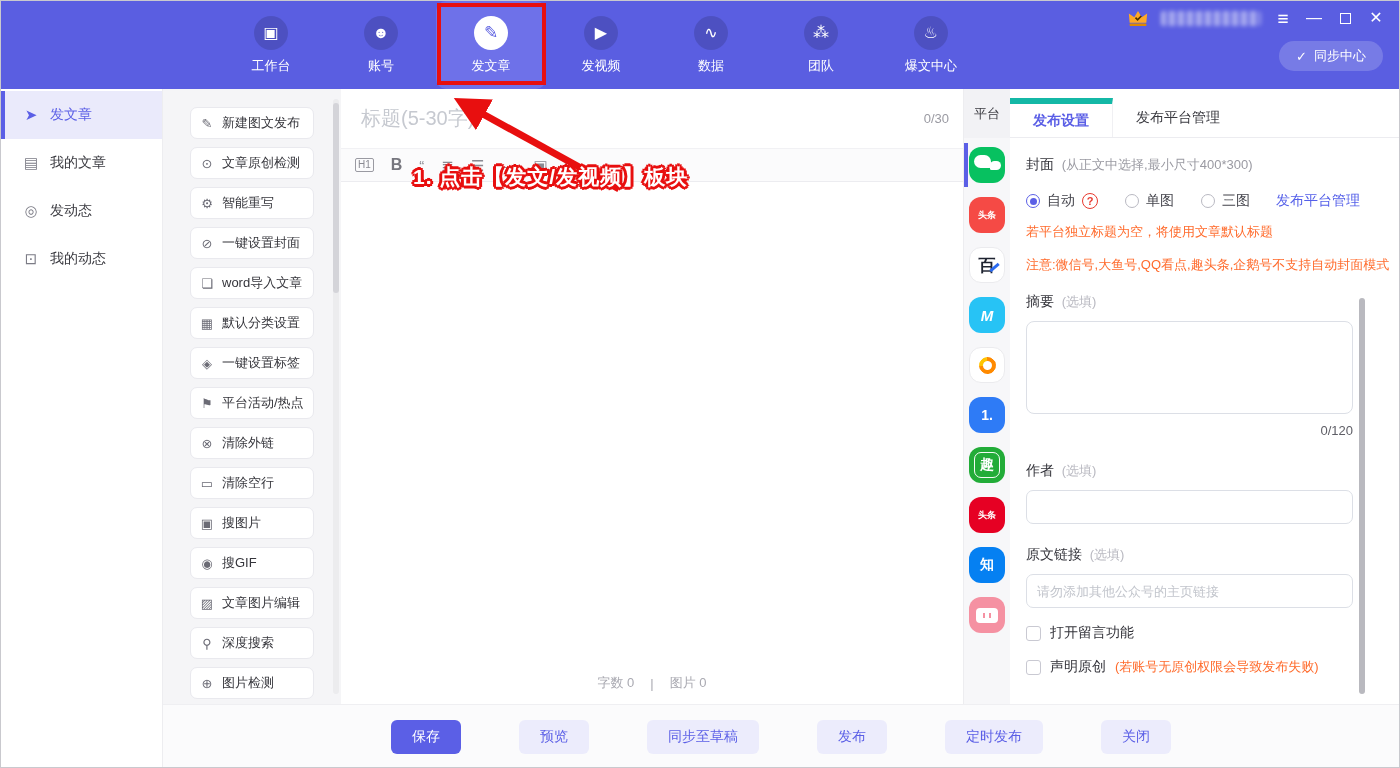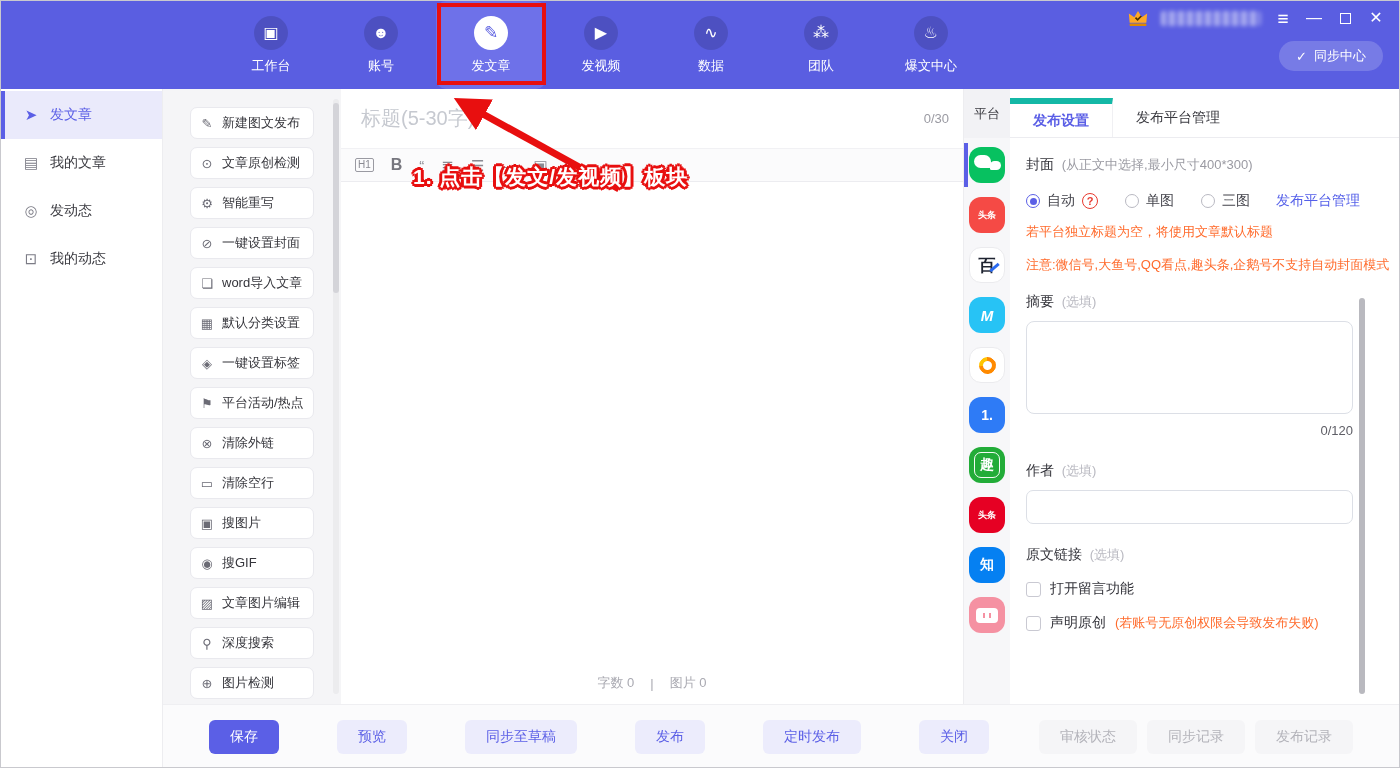--- a/index.html
+++ b/index.html
@@ -441,20 +441,21 @@
             <div class="field-label" style="margin-top:24px;">
               <span>作者</span>&nbsp;
               <span class="opt">(选填)</span>
             </div>
             <input class="f-input" value="" style="">
 
             <div class="field-label" style="margin-top:22px;">
               <span>原文链接</span>&nbsp;
               <span class="opt">(选填)</span>
             </div>
+            <input class="f-input" placeholder="请勿添加其他公众号的主页链接" style="">
 
               <div class="check-row">
                 <span class="cbox"></span>
                 <span>打开留言功能</span>
                 <span class="warn"></span>
               </div>
 
               <div class="check-row">
                 <span class="cbox"></span>
                 <span>声明原创</span>
@@ -473,24 +474,15 @@
         <button class="btn sec">预览</button>
 
         <button class="btn sec">同步至草稿</button>
 
         <button class="btn sec">发布</button>
 
         <button class="btn sec">定时发布</button>
 
         <button class="btn sec">关闭</button>
 
-      <div class="dis-group">
-
-          <button class="btn dis">审核状态</button>
-
-          <button class="btn dis">同步记录</button>
-
-          <button class="btn dis">发布记录</button>
-
-      </div>
     </div>
   </div>
 </div>
 
 </body></html>

